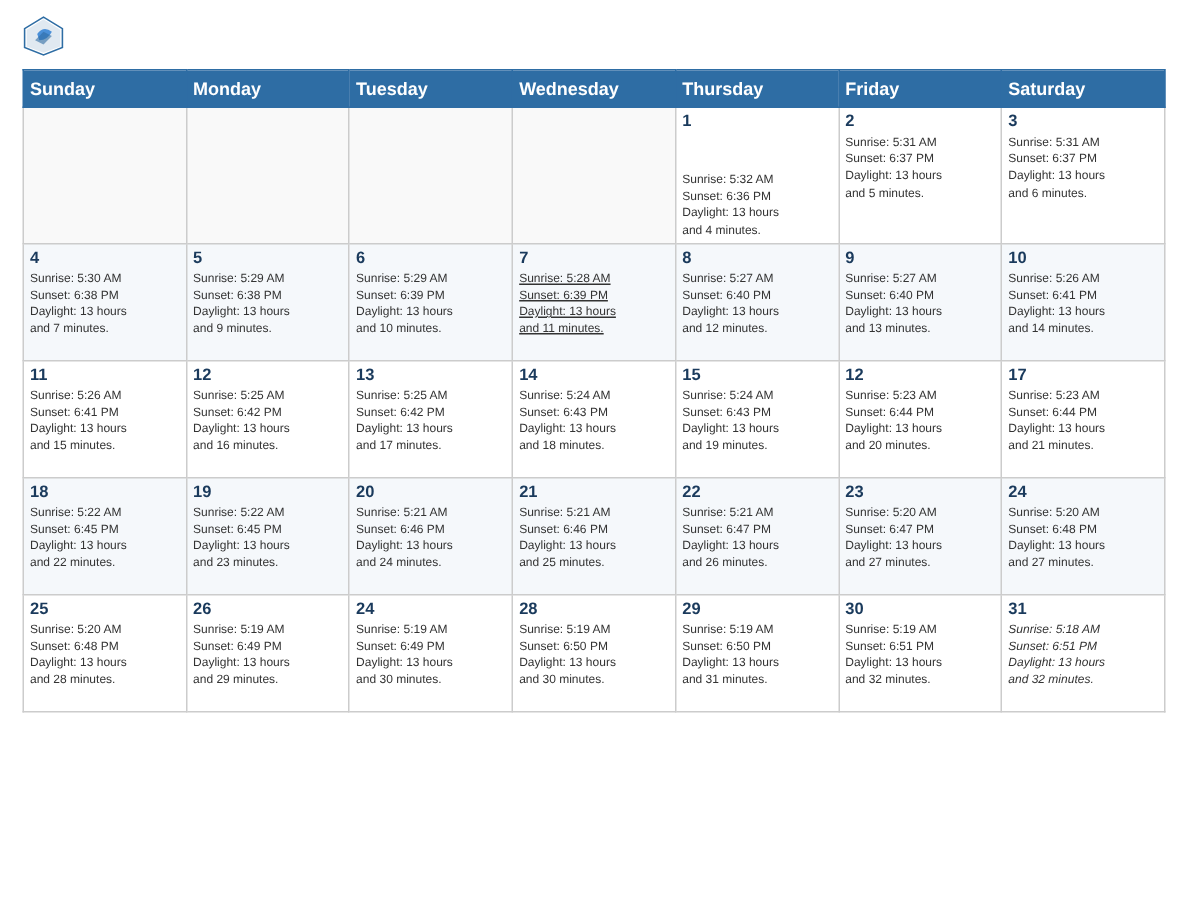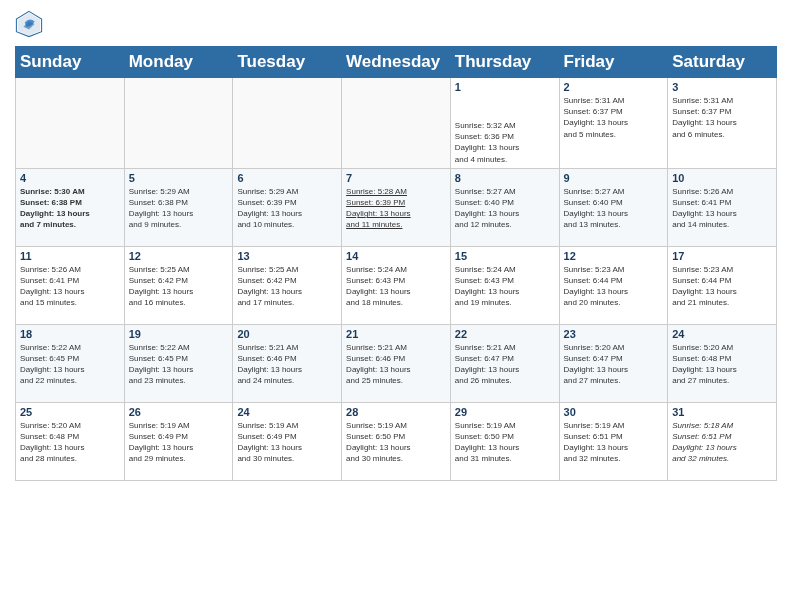--- a/index.html
+++ b/index.html
@@ -53,21 +53,21 @@
       color: #333;
     }
     table {
       width: 100%;
       border-collapse: collapse;
       table-layout: fixed;
     }
     thead tr th {
       background-color: #2e6da4;
       color: #fff;
-      font-size: 17px;
+      font-size: 12px;
       font-weight: bold;
       padding: 5px 4px;
       text-align: left;
       border: 1px solid #2e6da4;
     }
     tbody tr td {
       border: 1px solid #ccc;
       padding: 3px 4px;
       font-size: 8.5px;
       color: #333;
@@ -153,21 +153,21 @@
             <span class="day-num">3</span>
             <div class="day-info" style="white-space: pre-line;">Sunrise: 5:31 AM
 Sunset: 6:37 PM
 Daylight: 13 hours
 and 6 minutes.</div>
           </td>
         </tr>
         <tr>
           <td>
             <span class="day-num">4</span>
-            <div class="day-info" style="white-space: pre-line; font-weight: bold;">Sunrise: 5:30 AM
+            <div class="day-info" style="white-space: pre-line;">Sunrise: 5:30 AM
 Sunset: 6:38 PM
 Daylight: 13 hours
 and 7 minutes.</div>
           </td>
           <td>
             <span class="day-num">5</span>
             <div class="day-info" style="white-space: pre-line;">Sunrise: 5:29 AM
 Sunset: 6:38 PM
 Daylight: 13 hours
 and 9 minutes.</div>

